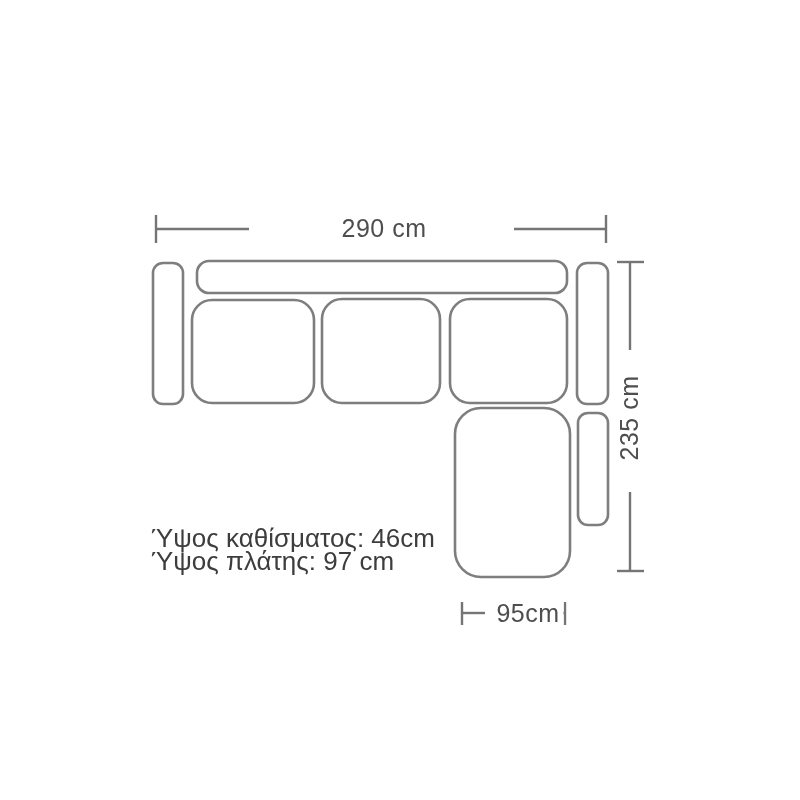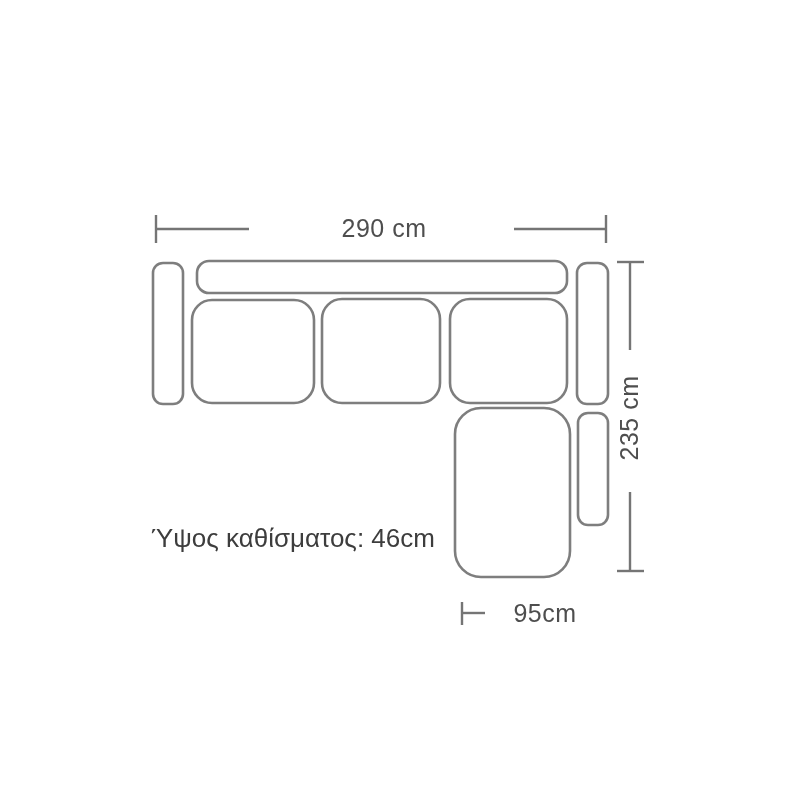--- a/index.html
+++ b/index.html
@@ -88,19 +88,20 @@
         <line x1="547" y1="613" x2="565" y2="613"></line>
       </g>
 
     </g>
   </svg>
 
   <div class="dim-label" style="left:384px; top:228px;">290 cm</div>
 
   <div class="dim-label rotated" style="left:629px; top:418px;">235 cm</div>
 
-  <div class="dim-label" style="left:545px; top:613px;">95cm</div>
+  <div class="dim-label" style="left:528px; top:613px;">95cm</div>
 
   <div class="notes">
     <div>Ύψος καθίσματος: 46cm</div>
+    <div>Ύψος πλάτης: 97 cm</div>
   </div>
 
 </div>
 
 </body></html>

